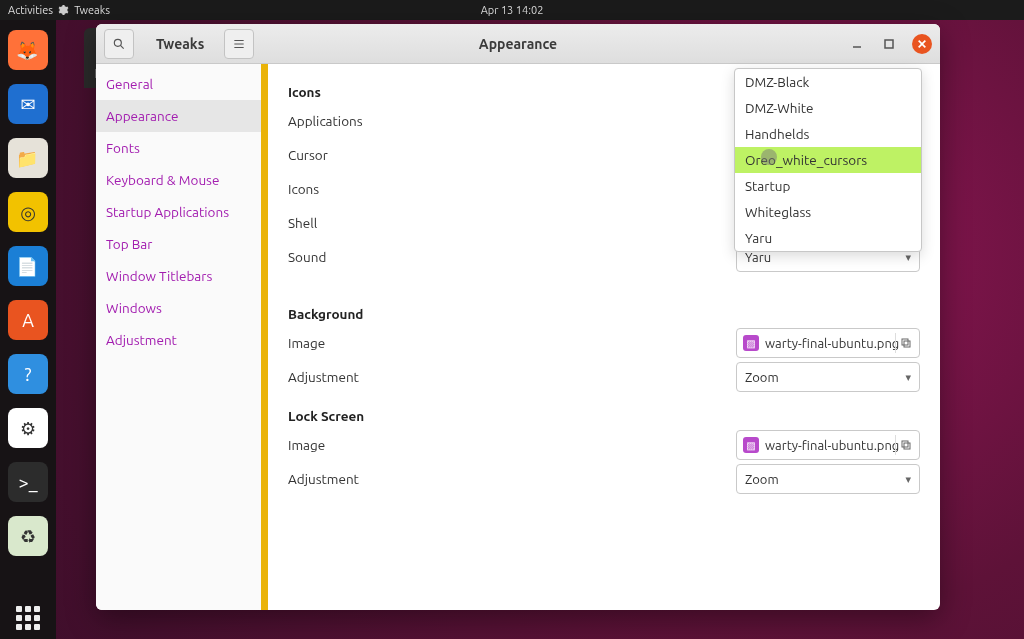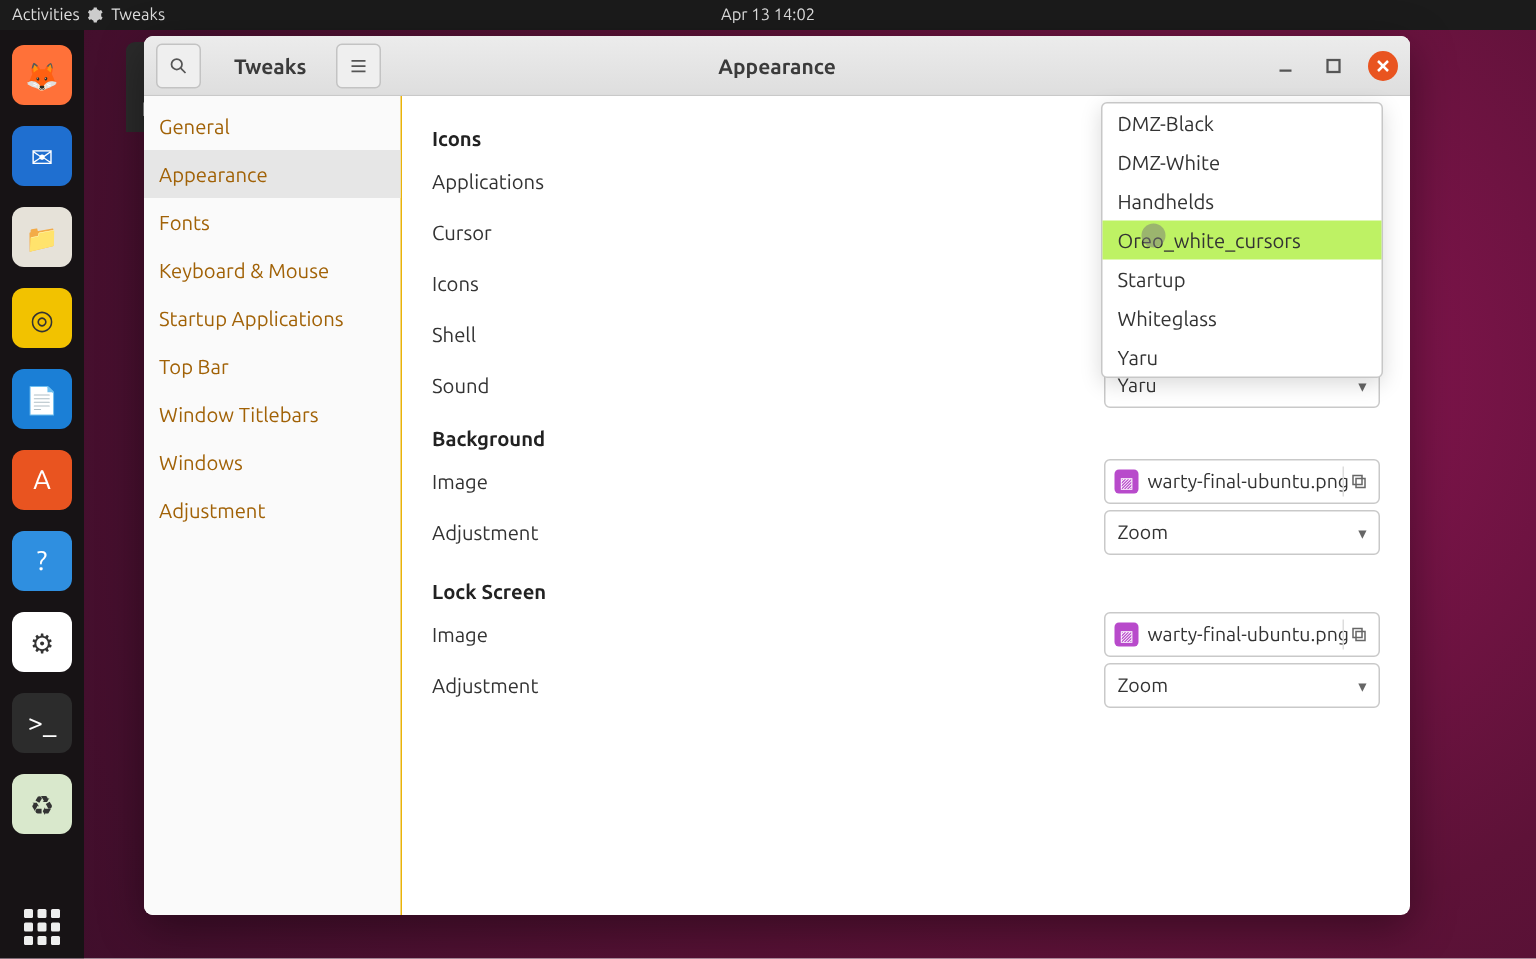--- a/index.html
+++ b/index.html
@@ -67,22 +67,22 @@
   }
   .tb-btn:first-child { margin-left: 8px; }
   .tb-title-app { margin-left: 22px; font-weight: 600; }
   .tb-title-page { position:absolute; left:50%; transform:translateX(-50%); font-weight:600; }
   .win-controls { position:absolute; right:8px; display:flex; gap:14px; align-items:center; }
   .win-ctrl { width:18px; height:18px; display:flex; align-items:center; justify-content:center; color:#555; }
   .win-close { background:#e95420; border-radius:50%; width:20px; height:20px; color:#fff; }
 
   .body { flex:1; display:flex; }
   .sidebar {
-    width: 172px; border-right: 1px solid #eab308; background:#fafafa;
-    padding-top: 4px; font-size: 13.5px; color:#a16207;
+    width: 172px; border-right: 7px solid #eab308; background:#fafafa;
+    padding-top: 4px; font-size: 13.5px; color:#a21caf;
   }
   .side-item { padding: 8px 10px; cursor:pointer; }
   .side-item.active { background:#e6e6e6; }
 
   .content {
     flex:1; padding: 14px 20px; font-size: 13.5px; color:#333; position:relative;
   }
   .section-title { font-weight:700; margin-top: 6px; margin-bottom: 4px; color:#222; }
   .row {
     display:flex; align-items:center; justify-content:space-between;
@@ -252,21 +252,21 @@
       <div class="row">
         <span class="label">Sound</span>
         <div class="right-col">
           <div class="combo">
             <span>Yaru</span>
             <span class="chev">▾</span>
           </div>
         </div>
       </div>
 
-      <div class="section-title" style="margin-top:10px">Background</div>
+      <div class="section-title" style="margin-top:32px">Background</div>
       <div class="row">
         <span class="label">Image</span>
         <div class="filebox">
           <span class="img-badge">▨</span>
           <span>warty-final-ubuntu.png</span>
           <span class="open-btn">
             <svg width="12" height="12" viewBox="0 0 24 24" fill="none" stroke="#666" stroke-width="2">
                 <rect x="4" y="4" width="12" height="12"></rect>
                 <rect x="8" y="8" width="12" height="12"></rect>
               </svg>

